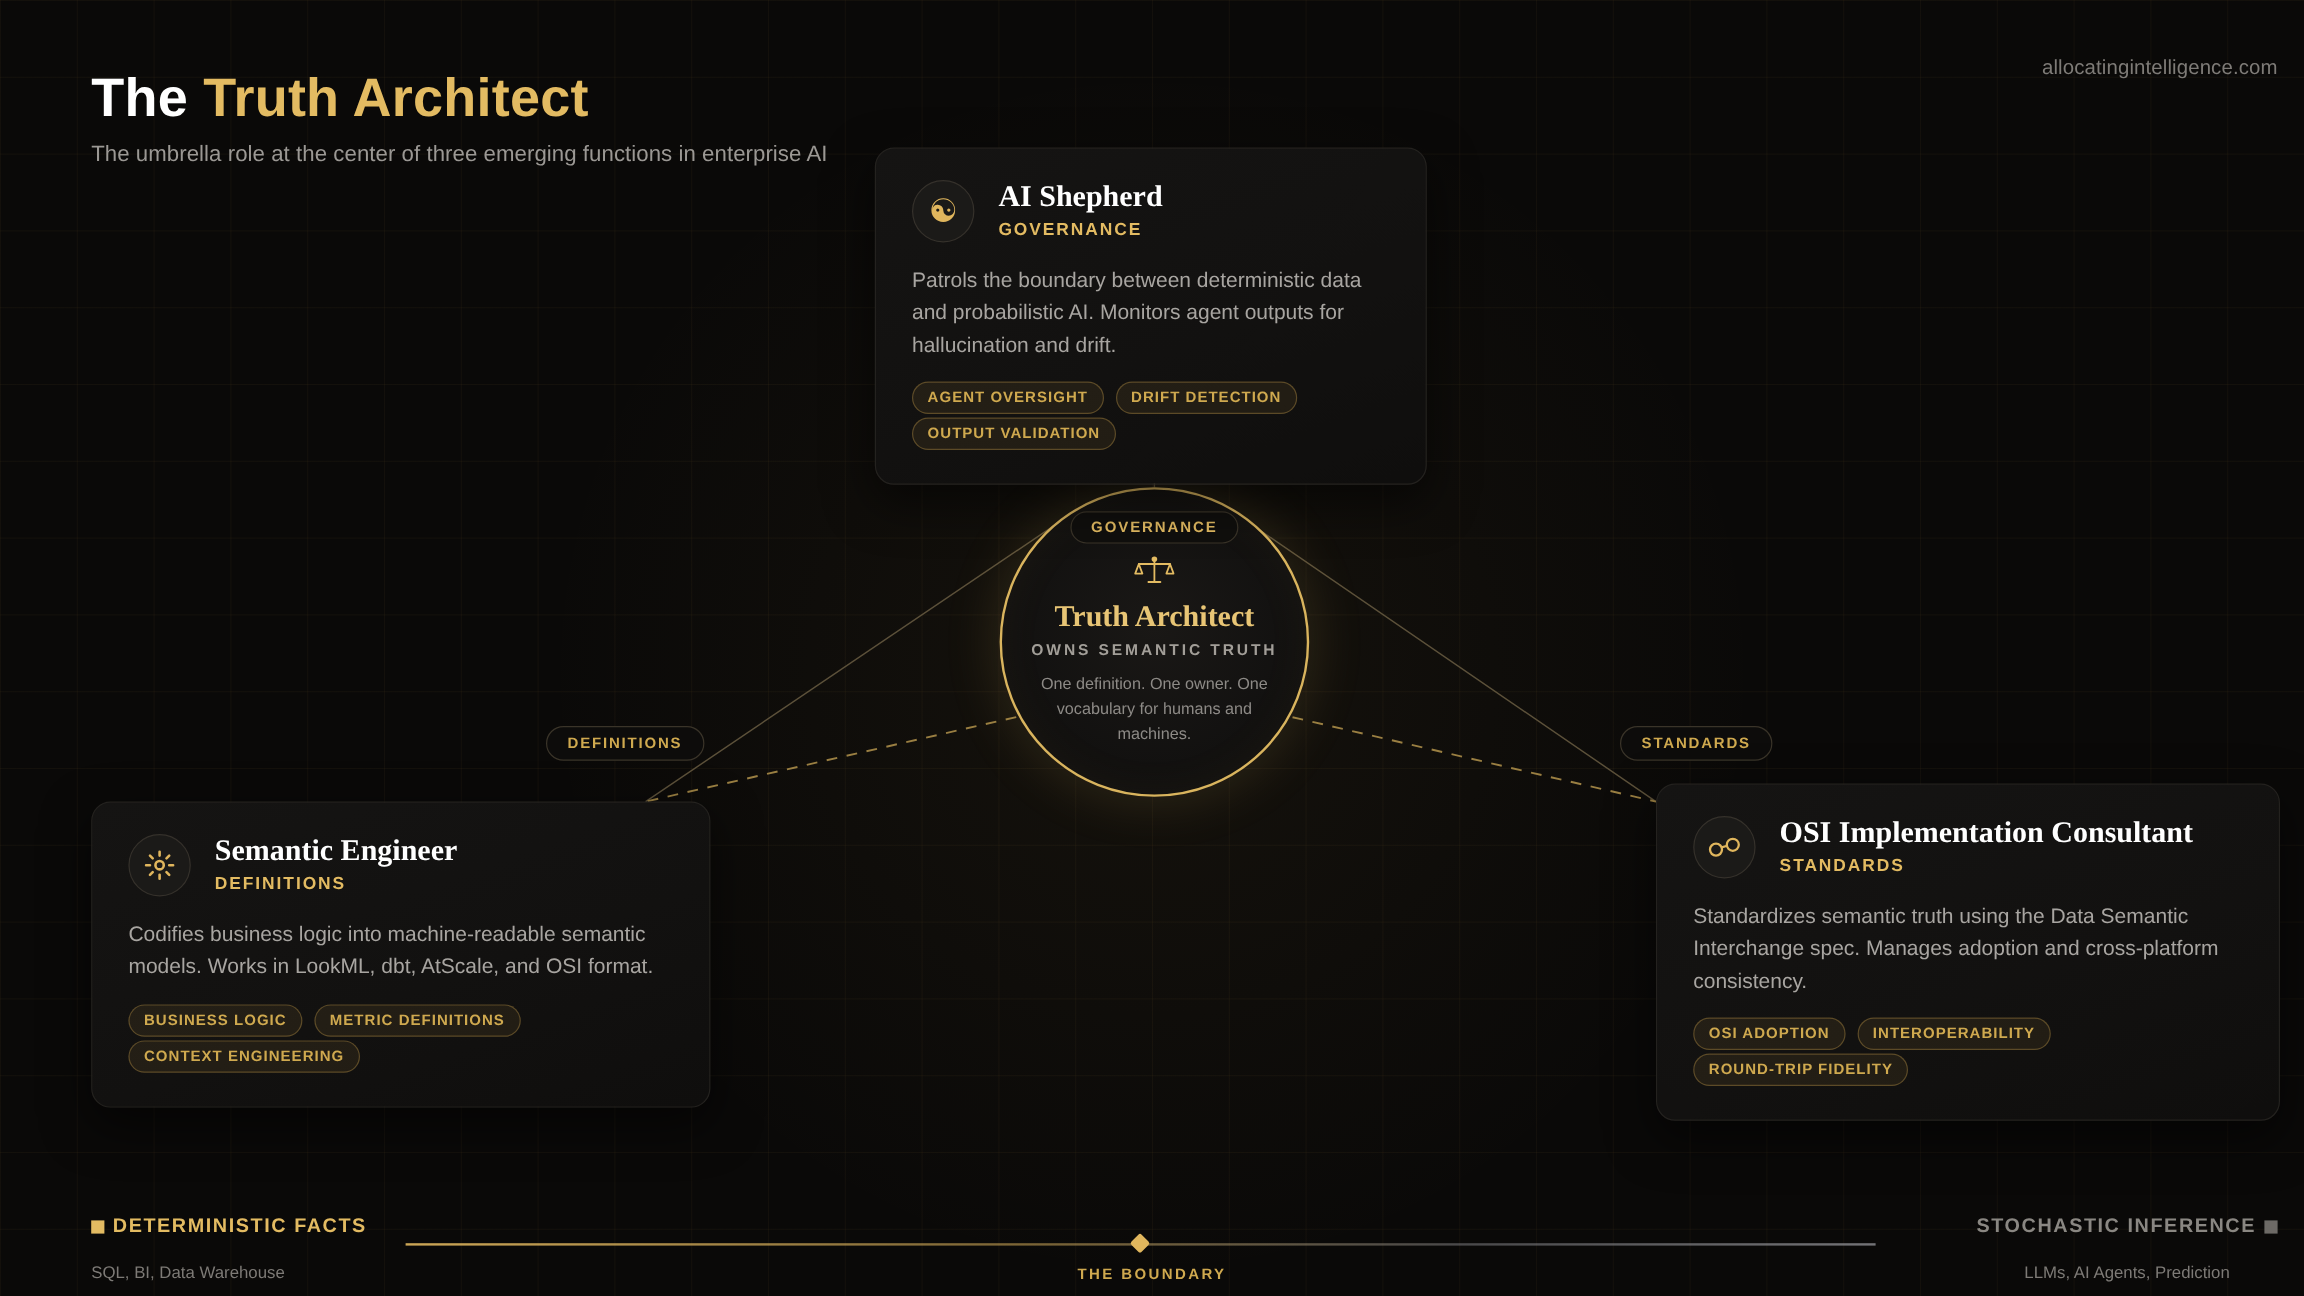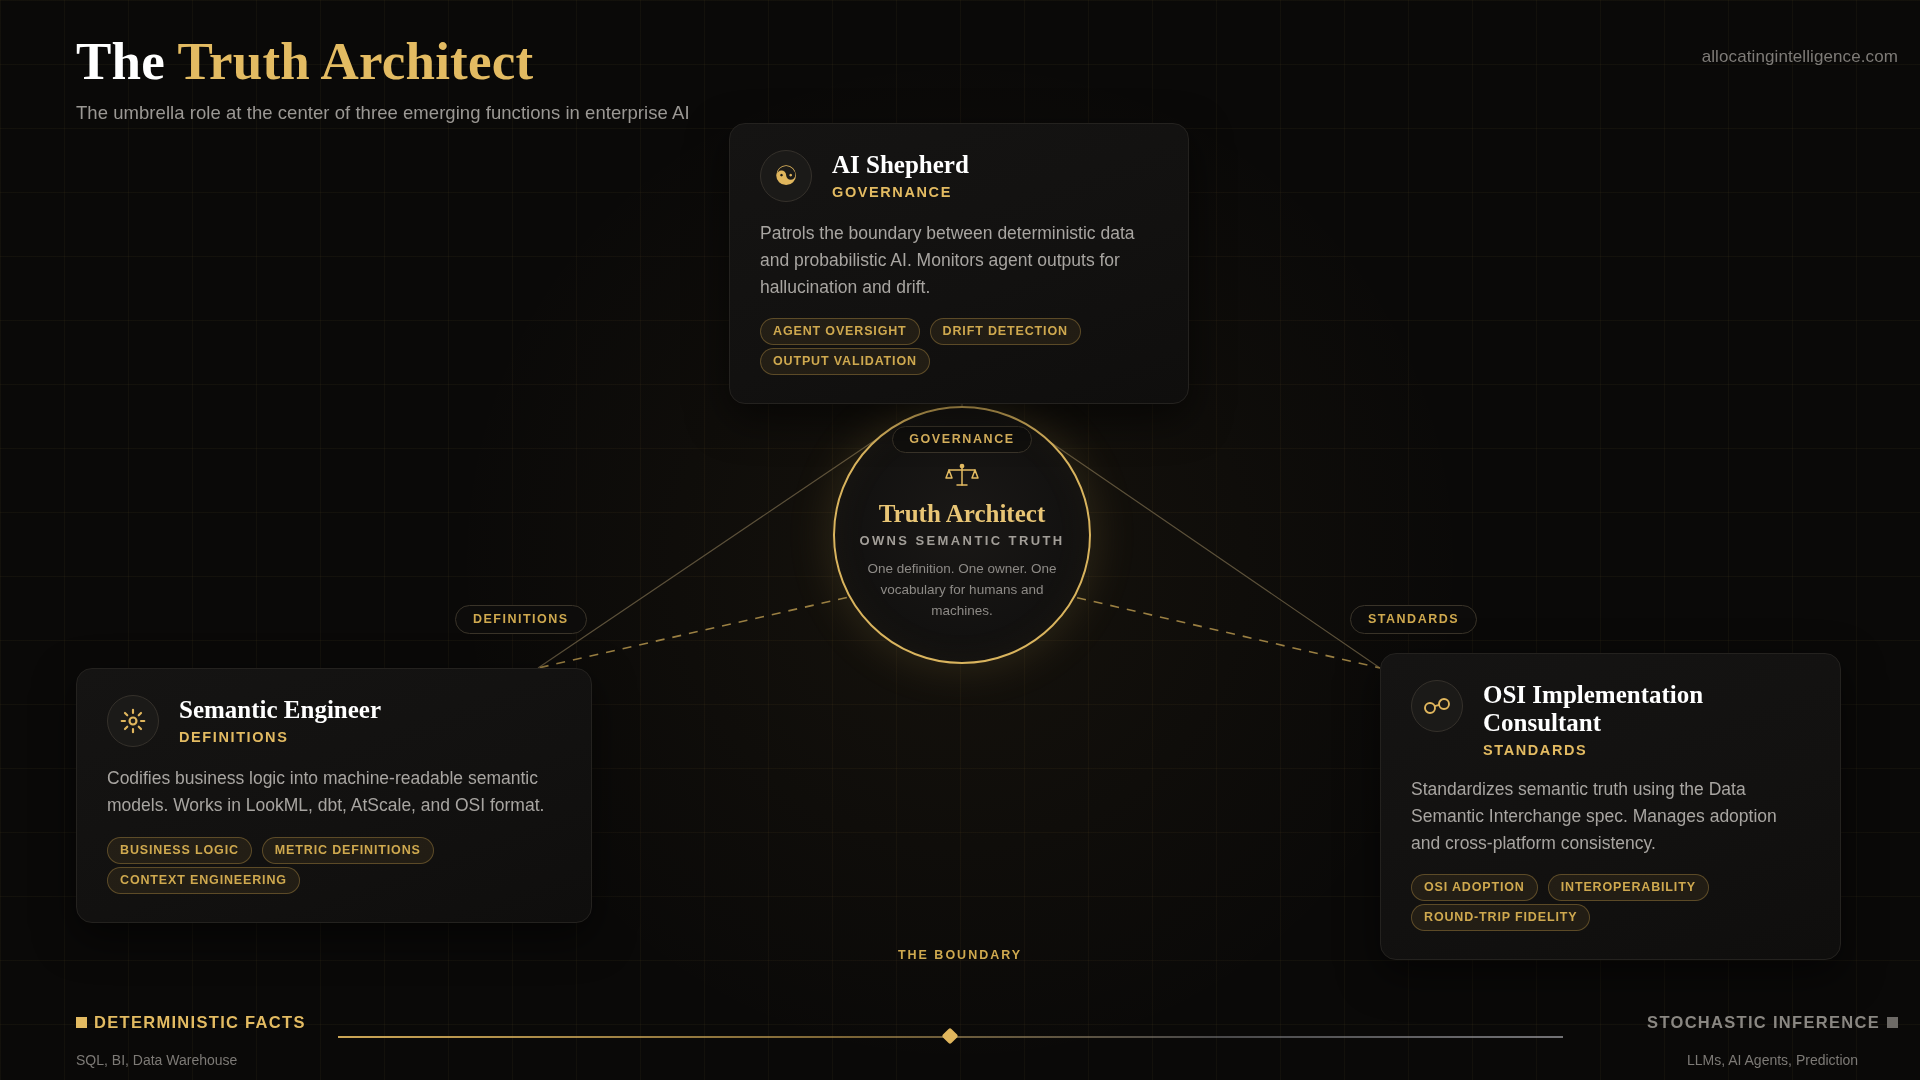--- a/index.html
+++ b/index.html
@@ -14,23 +14,23 @@
     background:
       linear-gradient(rgba(190,150,70,0.055) 1px, transparent 1px) 0 0 / 64px 64px,
       linear-gradient(90deg, rgba(190,150,70,0.055) 1px, transparent 1px) 0 0 / 64px 64px,
       radial-gradient(circle at 50% 52%, rgba(214,174,90,0.055) 0%, rgba(10,9,8,0) 46%),
       #0a0908;
   }
 
   
   .hdr{ position:absolute; left:76px; top:34px; }
   .title{
-    font-family:Liberation Serif, serif;
-    font-size:53px; font-weight:700; letter-spacing:.2px; line-height:1.05;
-    color:#ffffff; white-space:nowrap;
+    font-family:Liberation Sans, sans-serif;
+    font-size:45px; font-weight:700; letter-spacing:.2px; line-height:1.05;
+    color:#ffffff; white-space:nowrap;margin-top:24px;
   }
   .title .gold{ color:#e3bb62; }
   .subtitle{
     margin-top:12px; font-size:18.5px; color:#9b9894; letter-spacing:.05px;
     white-space:nowrap;
   }
   .site{
     position:absolute; right:22px; top:47px;
     font-size:17px; color:#7e7b77; letter-spacing:.1px;
   }
@@ -73,21 +73,21 @@
     font-size:12.5px; font-weight:600; letter-spacing:.85px;
     color:#cfa94f;
     background:rgba(190,150,70,0.10);
     border:1px solid rgba(190,150,70,0.38);
     border-radius:999px; padding:5px 12px 6px 12px;
     white-space:nowrap;
   }
 
   #card-shepherd{ left:729px; top:123px; width:460px; }
   #card-semantic{ left:76px; top:668px; width:516px; }
-  #card-osi{ left:1380px; top:653px; width:461px; }
+  #card-osi{ left:1380px; top:653px; width:520px; }
 
   
   #hub{
     position:absolute; left:833px; top:406px; width:258px; height:258px;
     border-radius:50%;
     border:2px solid #d9b45e;
     background:radial-gradient(circle at 50% 45%, #1a1816 0%, #121110 62%, #0d0c0b 100%);
     box-shadow:0 0 48px rgba(217,180,94,.16), inset 0 0 36px rgba(217,180,94,.05);
     display:flex; flex-direction:column; align-items:center;
     padding-top:18px;
@@ -139,21 +139,21 @@
   .foot-sub{ margin-top:20px; font-size:14px; color:#7d7a76; }
 
   #boundary-line{
     position:absolute; left:338px; top:1036px; width:1225px; height:2px;
     background:linear-gradient(90deg,#c9a css 0%,#c9a css 0%);
   }
   #boundary-line{
     background:linear-gradient(90deg, rgba(214,174,90,.95) 0%, rgba(214,174,90,.55) 42%, rgba(150,150,155,.45) 72%, rgba(150,150,155,.75) 100%);
   }
   #boundary-caption{
-    position:absolute; left:0; right:0; top:948px; text-align:center;
+    position:absolute; left:0; right:0; top:1055px; text-align:center;
     font-size:12.5px; font-weight:700; letter-spacing:2px; color:#cfa94f;
   }
   #boundary-diamond{
     position:absolute; left:944px; top:1030px; width:12px; height:12px;
     background:#e0b65d; transform:rotate(45deg);
     border-radius:2px;
   }
 </style>
 </head>
 <body>

